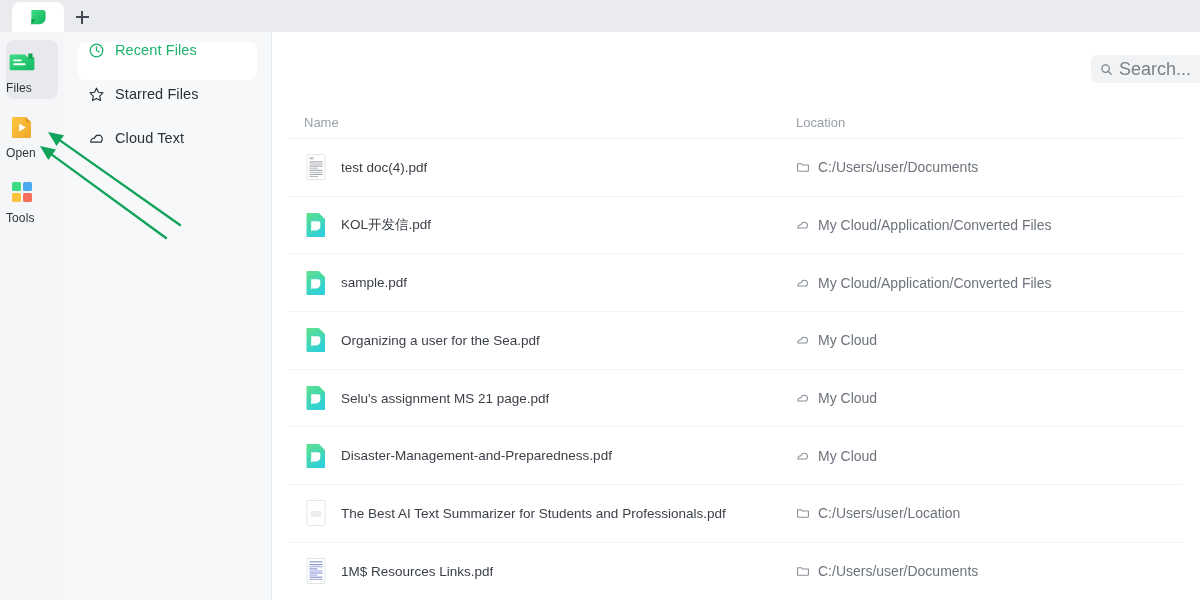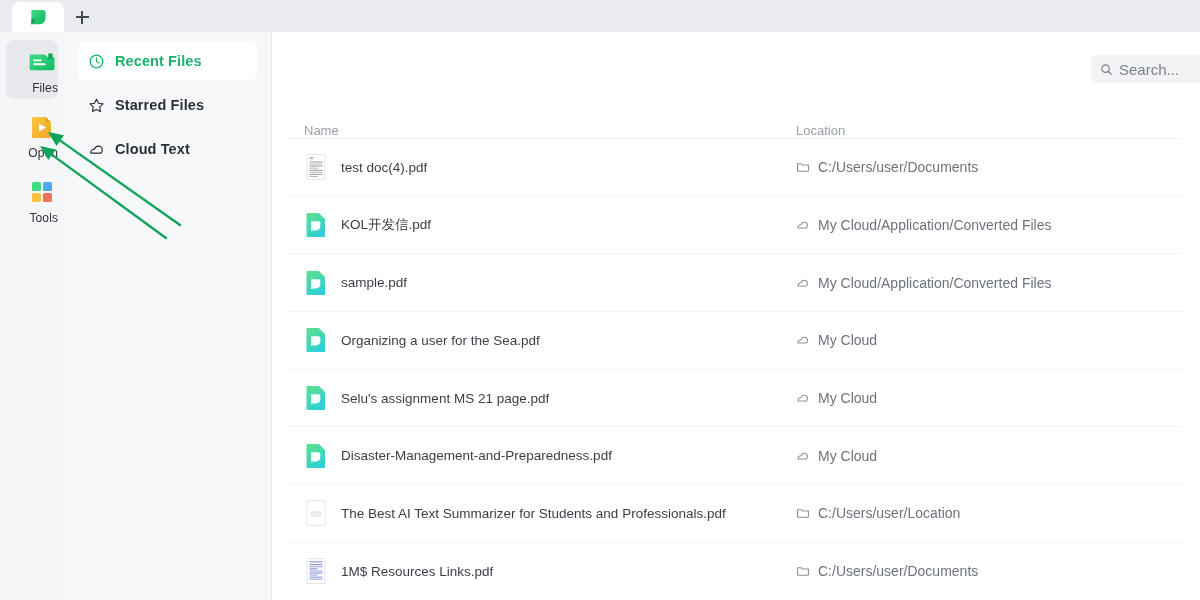--- a/index.html
+++ b/index.html
@@ -54,48 +54,47 @@
     width: 64px; flex: 0 0 64px;
     background: #f4f6f8;
     padding-top: 8px;
     display: flex; flex-direction: column; align-items: center;
   }
   .rail-item {
     width: 52px;
     padding: 6px 0 4px 0;
     margin-bottom: 6px;
     border-radius: 8px;
-    display: flex; flex-direction: column; align-items: flex-end;
+    display: flex; flex-direction: column; align-items: flex-start;
     cursor: pointer;
   }
   .rail-item.active { background: #e7e9ec; }
   .rail-ico { width: 32px; height: 32px; display: block; }
   .rail-label {
     margin-top: 3px;
     font-size: 12px; color: #2f333a;
     font-family: "Liberation Sans", sans-serif;
     letter-spacing: .1px;
   }
 
   
   .nav {
     width: 208px; flex: 0 0 208px;
     background: #f6f8fa;
     border-right: 1px solid #e7eaee;
     padding: 10px 14px 0 14px;
   }
   .nav-item {
     height: 38px;
-    display: flex; align-items: center;
+    display: flex; align-items: flex-start;
     padding: 0 10px;
     border-radius: 7px;
     margin-bottom: 6px;
     cursor: pointer;
     color: #2c3038;
-    font-weight: bold;
   }
   .nav-item.active { background: #ffffff; color: #19b36b; }
   .nav-ico { width: 17px; height: 17px; margin-right: 10px; flex: 0 0 17px; display:block;}
   .nav-label { font-size: 14.5px; letter-spacing: .1px; }
 
   
   .main { flex: 1 1 auto; background: #ffffff; display: flex; flex-direction: column; min-width:0; }
   .main-top {
     height: 74px; flex: 0 0 74px;
     display: flex; align-items: center; justify-content: flex-end;
@@ -105,26 +104,26 @@
     display: flex; align-items: center;
     background: #f2f3f5;
     border-radius: 6px;
     height: 28px;
     width: 120px;
     padding: 0 9px;
     margin-right: -11px;
     cursor: text;
   }
   .search-ico { width: 13px; height: 13px; flex: 0 0 13px; margin-right: 6px; display:block;}
-  .search-ph { font-size: 15px; color: #7b8089; }
+  .search-ph { font-size: 18px; color: #7b8089; }
 
   
   .tbl { flex: 1 1 auto; overflow: hidden; }
   .thead {
-    display: flex; align-items: flex-end;
+    display: flex; align-items: center;
     height: 33px;
     padding: 0 0 0 16px;
     border-bottom: 1px solid #f0f1f3;
     margin: 0 18px 0 16px;
   }
   .row {
     display: flex; align-items: center;
     height: 57.7px;
     padding-left: 16px;
     border-bottom: 1px solid #f2f3f5;

